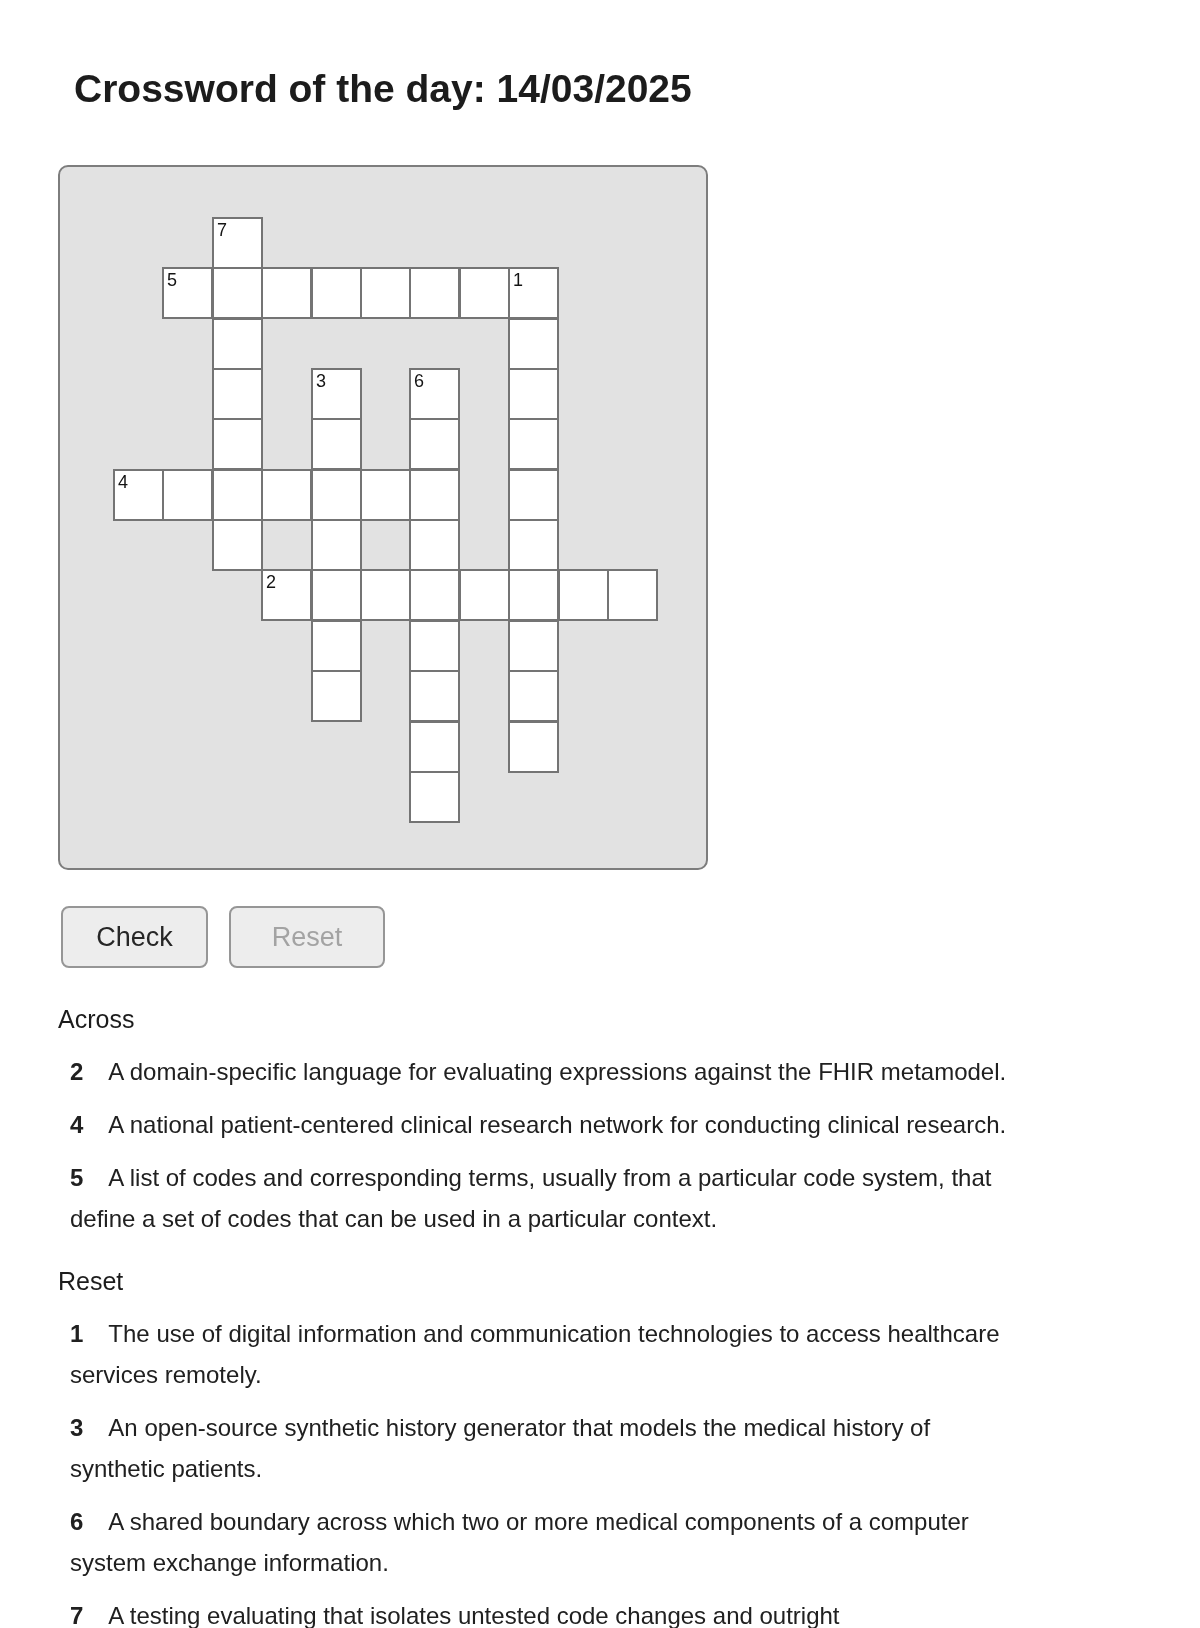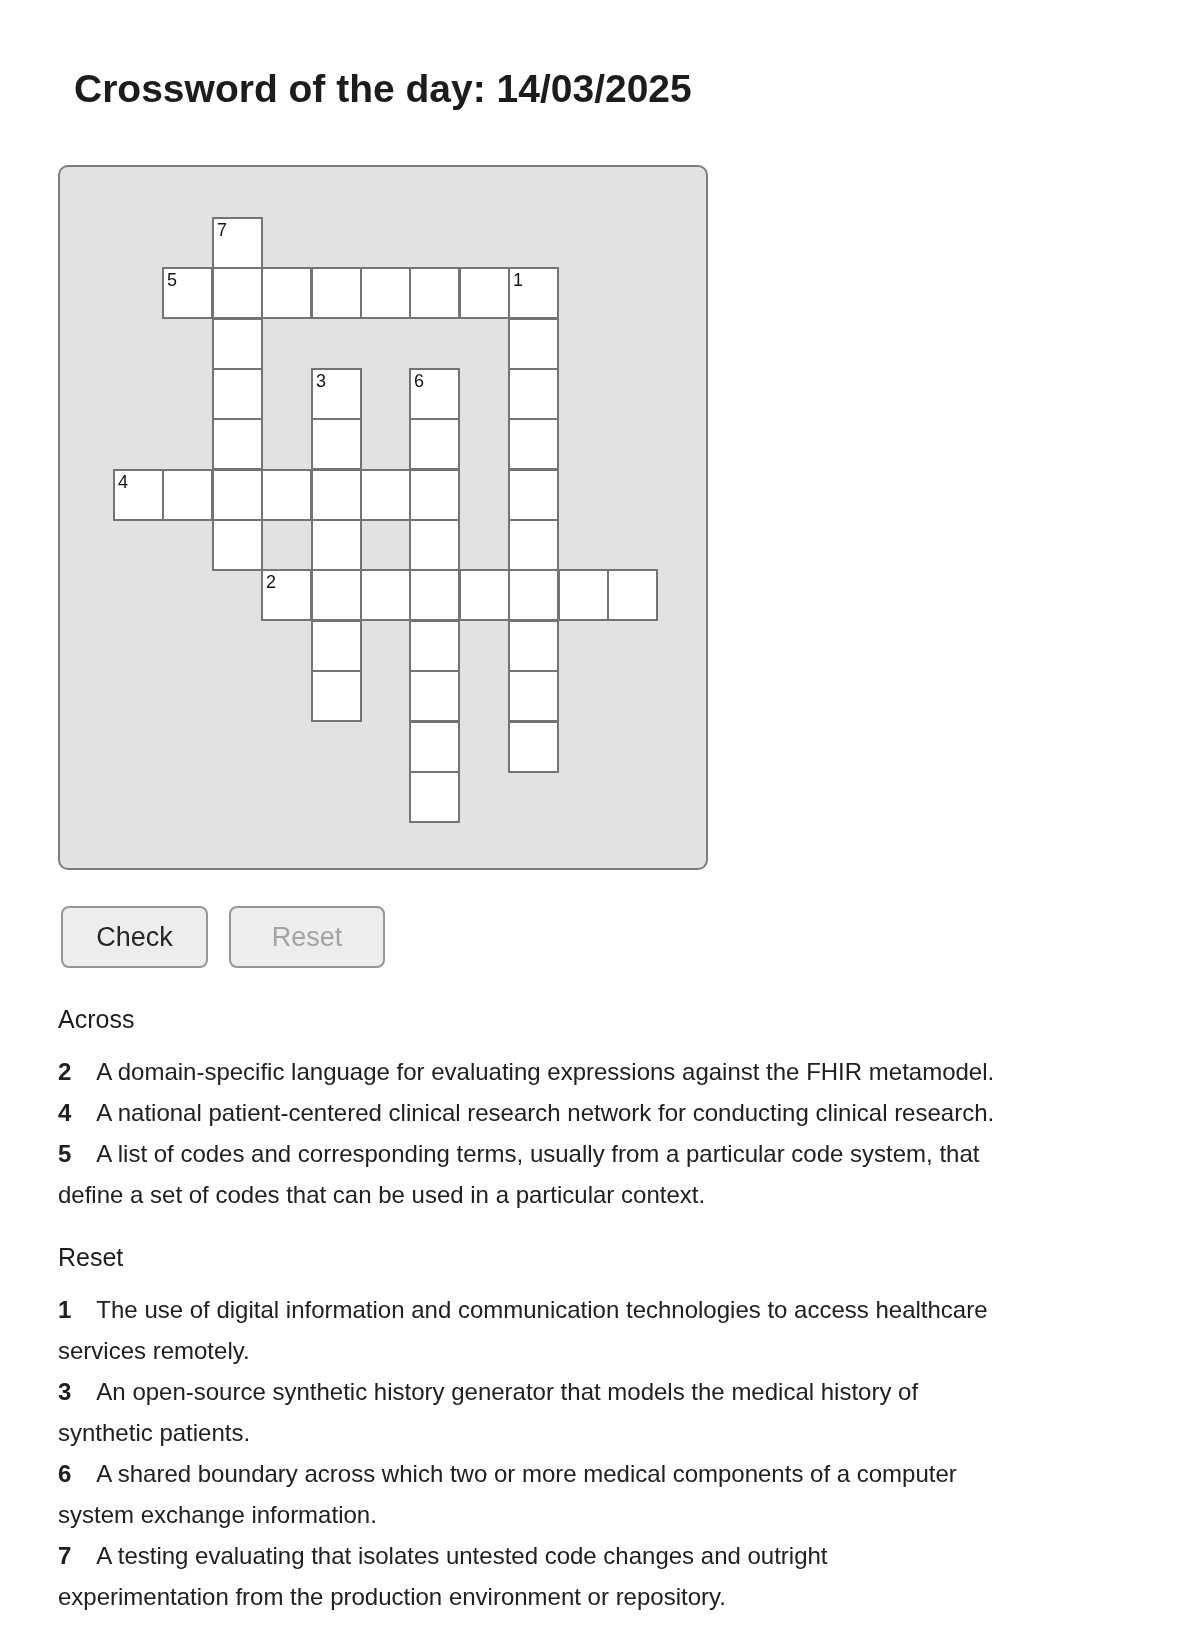--- a/index.html
+++ b/index.html
@@ -67,21 +67,21 @@
   h2.section {
     font-size: 25px;
     line-height: 33px;
     font-weight: normal;
     color: #1c1c1c;
     margin: 26px 0 15px 0;
   }
   h2.sec-across { margin-top: 35px; }
 
   p.clue {
-    margin: 0;
+    margin: 12px;
     font-size: 24px;
     line-height: 41px;
     color: #202020;
     white-space: pre-line;
   }
   .clue-num { font-weight: bold; margin-right: 25px; }
 </style>
 </head>
 <body>
 

